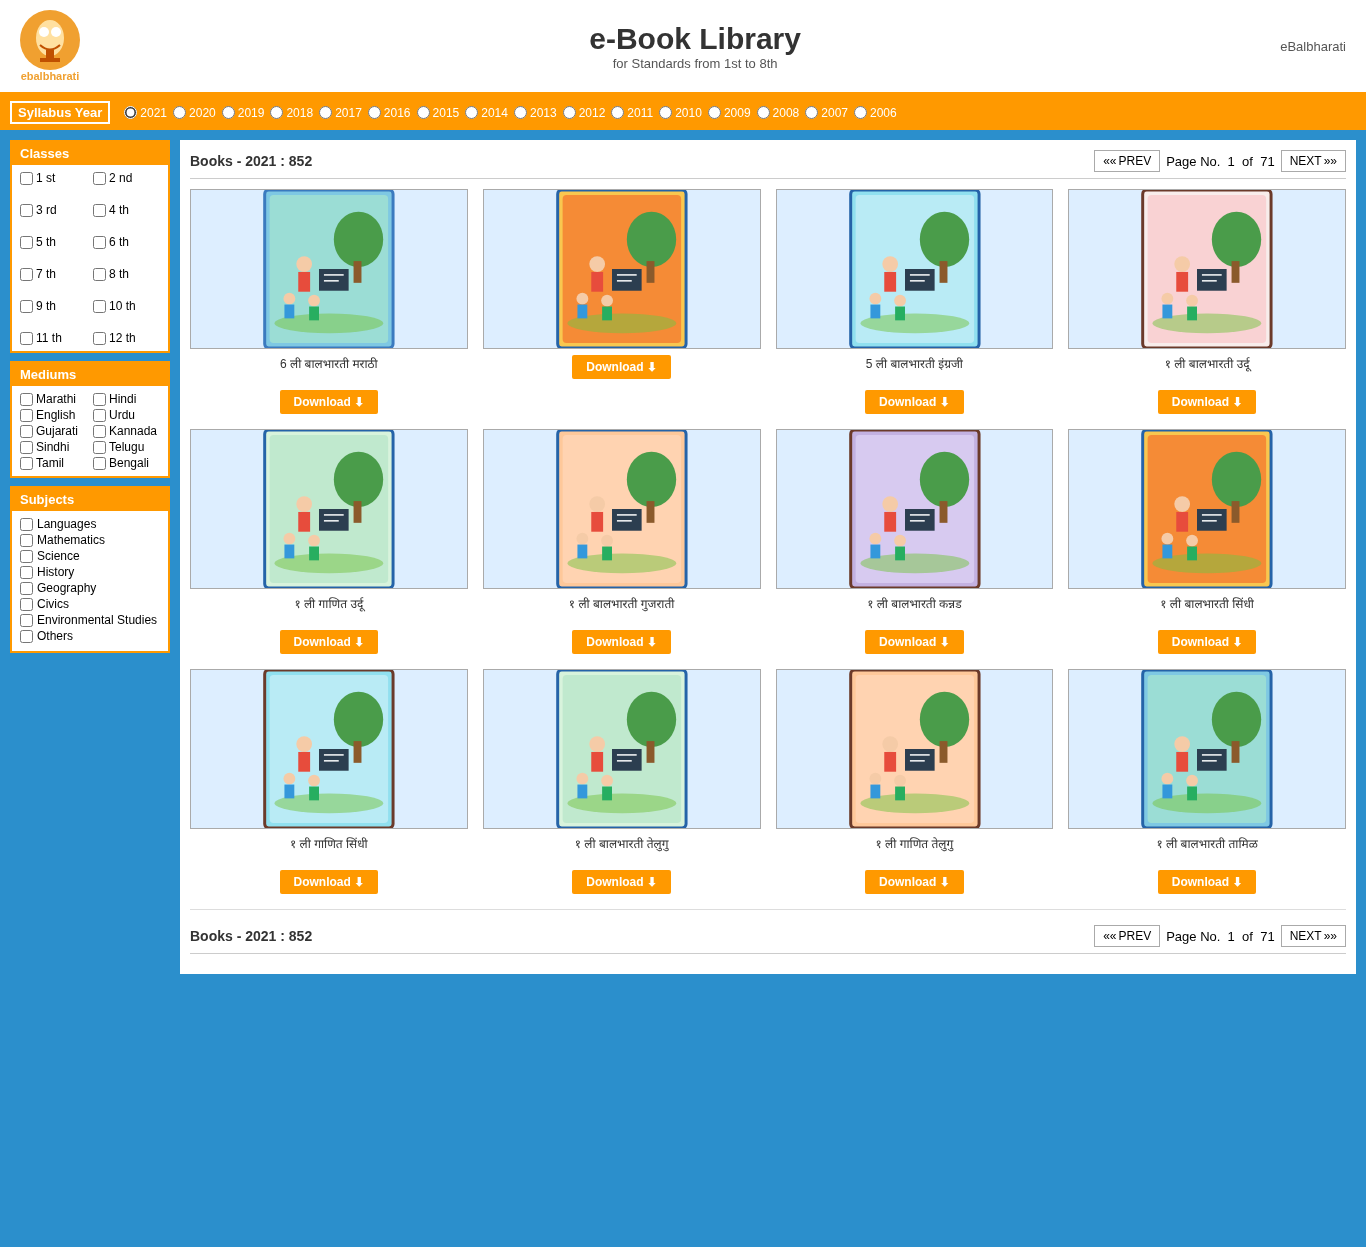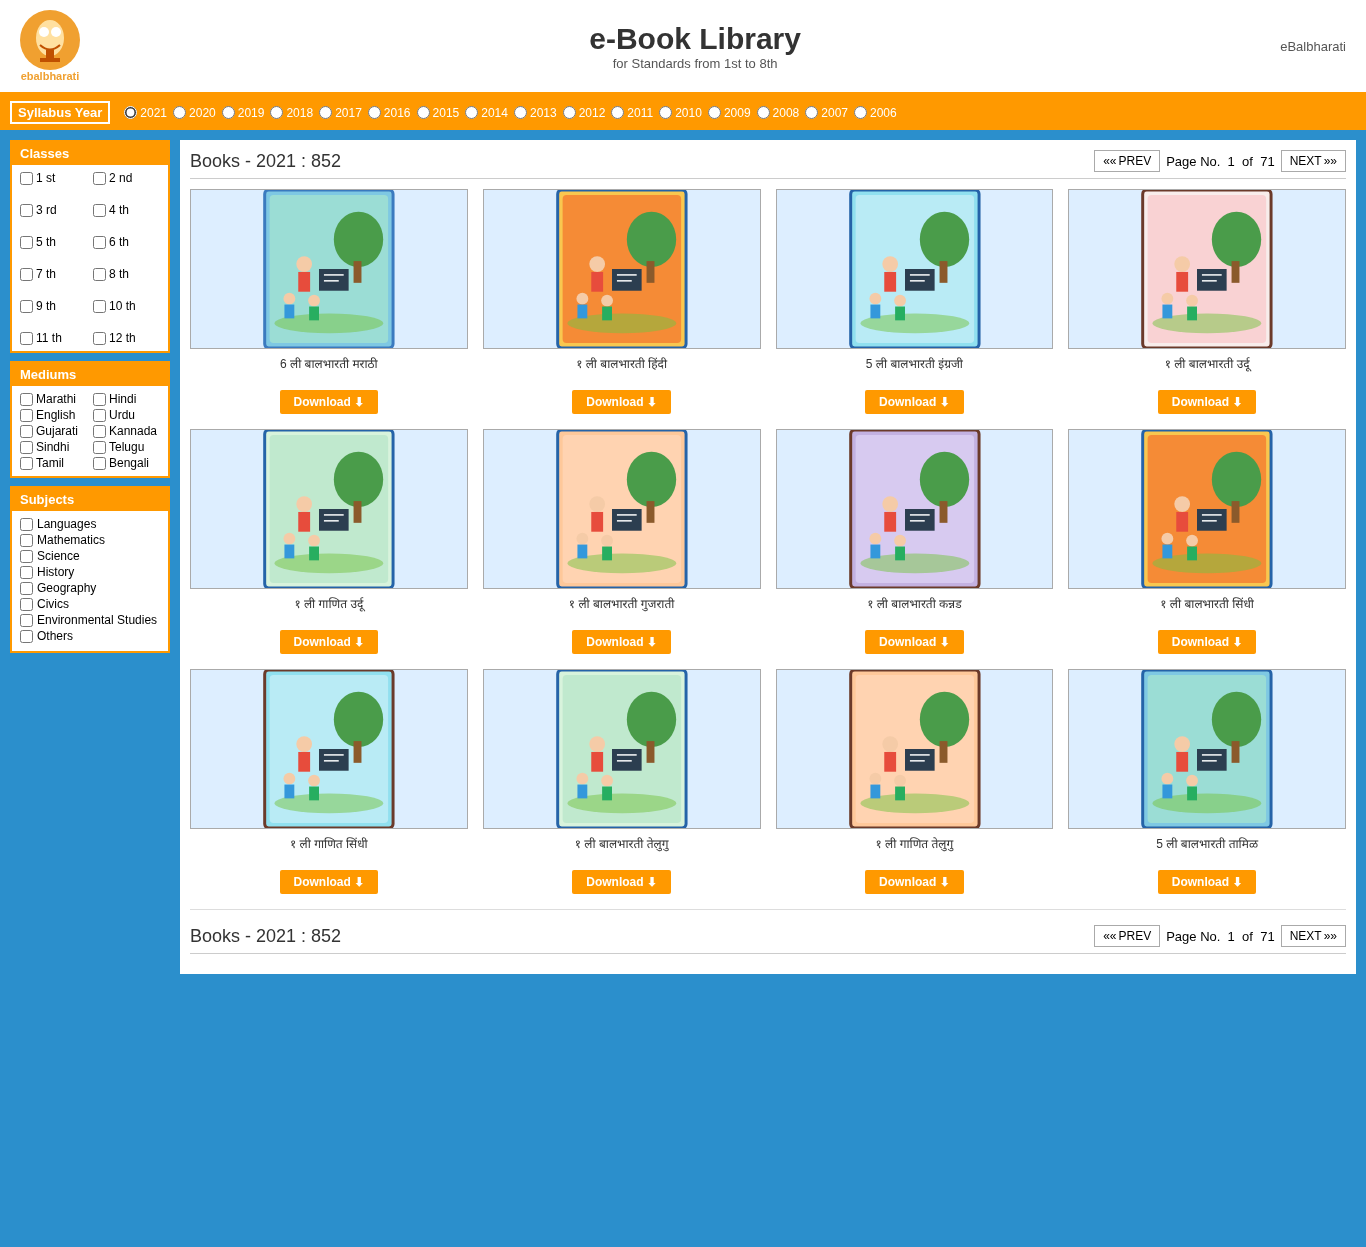--- a/index.html
+++ b/index.html
@@ -33,21 +33,21 @@
     .class-grid label { display: flex; align-items: center; gap: 3px; font-size: 12px; white-space: nowrap; }
     .medium-grid { display: grid; grid-template-columns: 1fr 1fr; gap: 2px 6px; }
     .medium-grid label { display: flex; align-items: center; gap: 3px; font-size: 12px; }
     .subject-list label { display: flex; align-items: center; gap: 4px; font-size: 12px; margin-bottom: 2px; }
 
     
     .content { flex: 1; background: white; padding: 10px; }
 
     
     .books-header { display: flex; align-items: center; justify-content: space-between; border-bottom: 1px solid #ccc; padding-bottom: 6px; margin-bottom: 10px; }
-    .books-count { font-size: 18px; font-weight: normal; color: #333; }
+    .books-count { font-size: 14px; font-weight: bold; color: #333; }
     .pagination { display: flex; align-items: center; gap: 6px; font-size: 13px; }
     .nav-btn { background: white; border: 1px solid #aaa; padding: 3px 8px; cursor: pointer; font-size: 12px; display: flex; align-items: center; gap: 2px; }
     .page-info { font-size: 13px; }
 
     
     .books-grid { display: grid; grid-template-columns: repeat(4, 1fr); gap: 15px; }
     .book-item { text-align: center; }
     .book-cover { width: 100%; height: 160px; background: #ddeeff; border: 1px solid #aaa; display: flex; align-items: center; justify-content: center; overflow: hidden; margin-bottom: 6px; }
     .book-cover svg { width: 100%; height: 100%; }
     .book-title { font-size: 12px; color: #333; margin-bottom: 5px; min-height: 30px; }
@@ -228,21 +228,21 @@
     <rect x="20" y="116" width="10" height="14" fill="#3498db"></rect>
     <circle cx="50" cy="112" r="6" fill="#f5cba7"></circle>
     <rect x="45" y="118" width="10" height="14" fill="#27ae60"></rect>
 
     <rect x="55" y="80" width="30" height="22" fill="#2c3e50"></rect>
     <line x1="60" y1="86" x2="80" y2="86" stroke="white" stroke-width="1.5"></line>
     <line x1="60" y1="92" x2="75" y2="92" stroke="white" stroke-width="1.5"></line>
 
     <rect x="0" y="0" width="130" height="160" rx="4" fill="none" stroke="#2563a8" stroke-width="3"></rect>
   </svg>
-          </div><div class="book-title">१ ली बालभारती हिंदी</div><button class="download-btn">Download ⬇</button></div>
+          </div><button class="download-btn">Download ⬇</button></div>
         <div class="book-item"><div class="book-cover">
             <svg viewBox="0 0 130 160" xmlns="http://www.w3.org/2000/svg">
     <rect width="130" height="160" fill="#90e0ef"></rect>
     <rect x="5" y="5" width="120" height="150" rx="4" fill="#caf0f8" opacity="0.7"></rect>
 
     <ellipse cx="95" cy="50" rx="25" ry="28" fill="#4a9c4a"></ellipse>
     <rect x="90" y="72" width="8" height="22" fill="#8B5A2B"></rect>
 
     <ellipse cx="65" cy="135" rx="55" ry="10" fill="#76c442" opacity="0.5"></ellipse>
 
@@ -478,21 +478,21 @@
     <rect x="20" y="116" width="10" height="14" fill="#3498db"></rect>
     <circle cx="50" cy="112" r="6" fill="#f5cba7"></circle>
     <rect x="45" y="118" width="10" height="14" fill="#27ae60"></rect>
 
     <rect x="55" y="80" width="30" height="22" fill="#2c3e50"></rect>
     <line x1="60" y1="86" x2="80" y2="86" stroke="white" stroke-width="1.5"></line>
     <line x1="60" y1="92" x2="75" y2="92" stroke="white" stroke-width="1.5"></line>
 
     <rect x="0" y="0" width="130" height="160" rx="4" fill="none" stroke="#2563a8" stroke-width="3"></rect>
   </svg>
-          </div><div class="book-title">5 ली बालभारती तामिळ</div><button class="download-btn">Download ⬇</button></div>
+          </div><div class="book-title">१ ली बालभारती तामिळ</div><button class="download-btn">Download ⬇</button></div>
       </div>
 
     <hr class="divider">
 
     <div class="books-header">
       <span class="books-count">Books - 2021 :  852</span>
       <div class="pagination">
         <button class="nav-btn">
           <span>««</span>
           <span>PREV</span>

